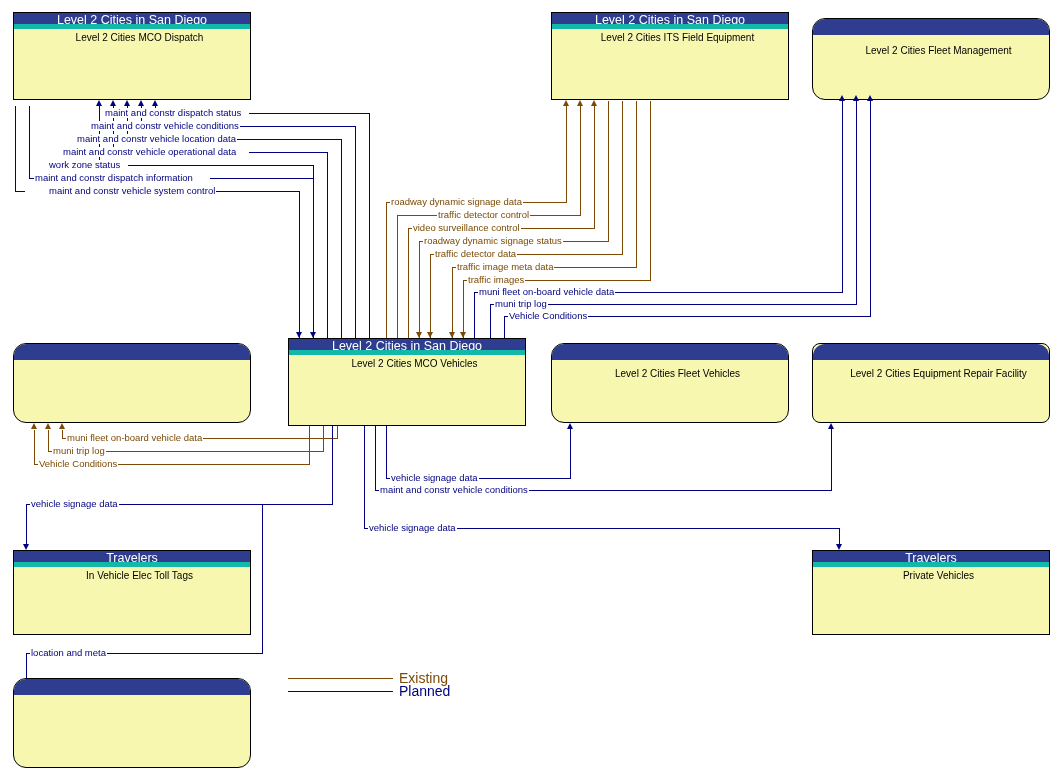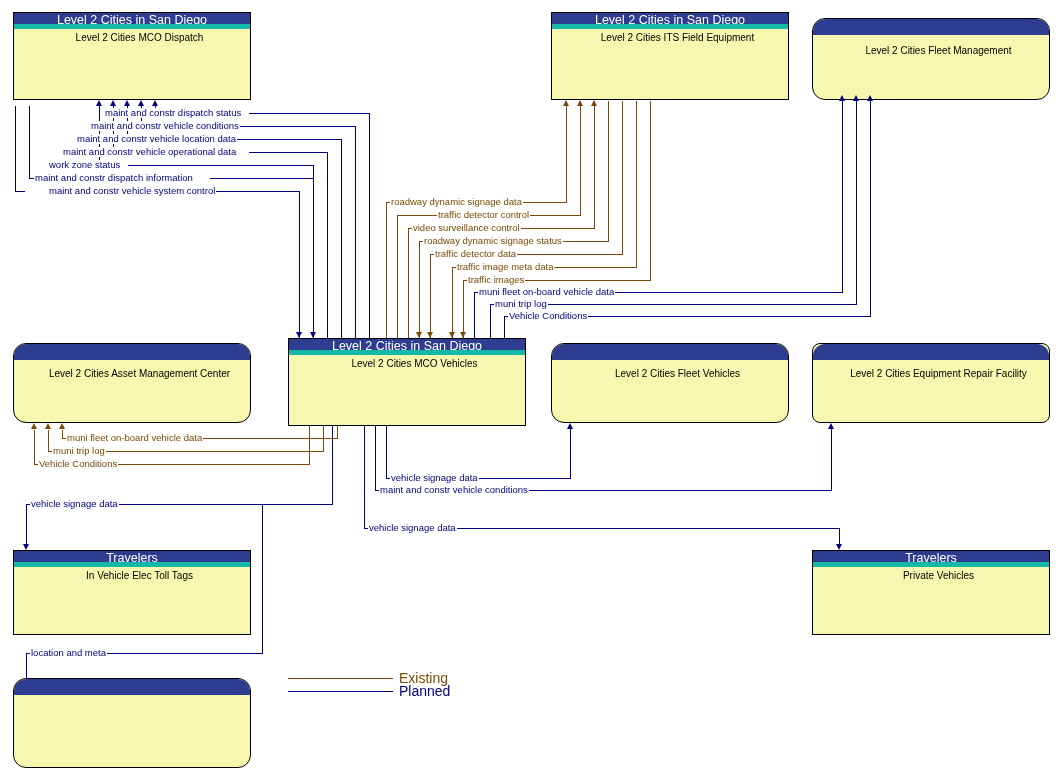--- a/index.html
+++ b/index.html
@@ -126,21 +126,20 @@
     <div class="nm">Level 2 Cities ITS Field Equipment</div>
   </div>
 
   <div class="ent rounded" id="ent-fleet_mgmt" style="left:812px;top:18px;width:238px;height:82px;">
     <div class="hdr"></div>
     <div class="nm" style="padding-top:8px;">Level 2 Cities Fleet Management</div>
   </div>
 
   <div class="ent rounded" id="ent-asset_mgmt" style="left:13px;top:343px;width:238px;height:80px;">
     <div class="hdr"></div>
-    <div class="nm" style="padding-top:6px;">Level 2 Cities Asset Management Center</div>
   </div>
 
   <div class="ent" id="ent-mco_vehicles" style="left:288px;top:338px;width:238px;height:88px;">
     <div class="hdr">Level 2 Cities in San Diego</div>
     <div class="nm">Level 2 Cities MCO Vehicles</div>
   </div>
 
   <div class="ent rounded" id="ent-fleet_vehicles" style="left:551px;top:343px;width:238px;height:80px;">
     <div class="hdr"></div>
     <div class="nm" style="padding-top:6px;">Level 2 Cities Fleet Vehicles</div>

